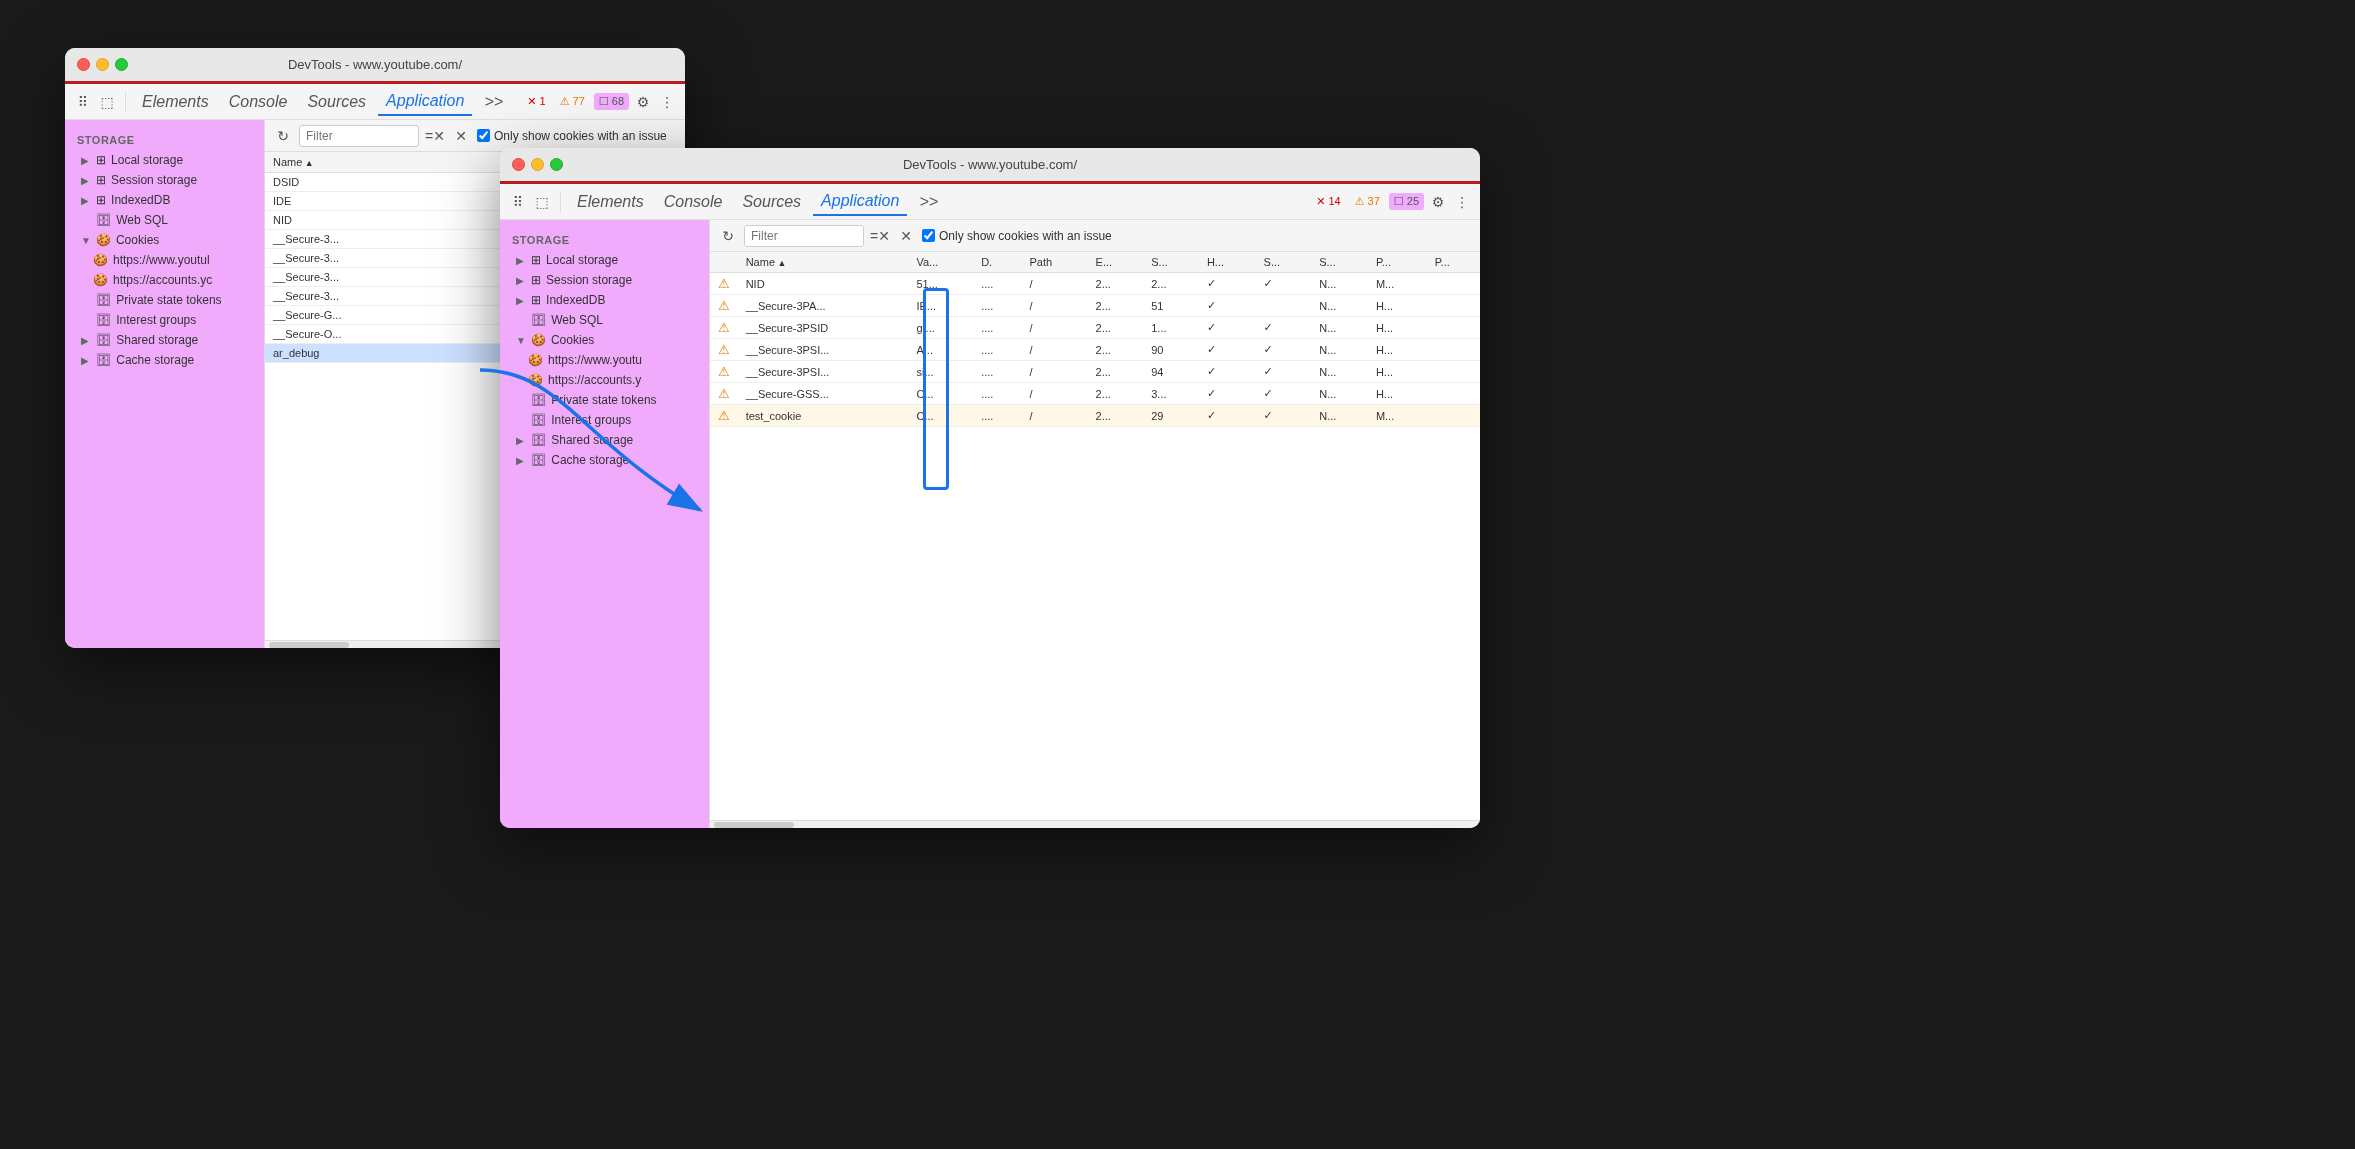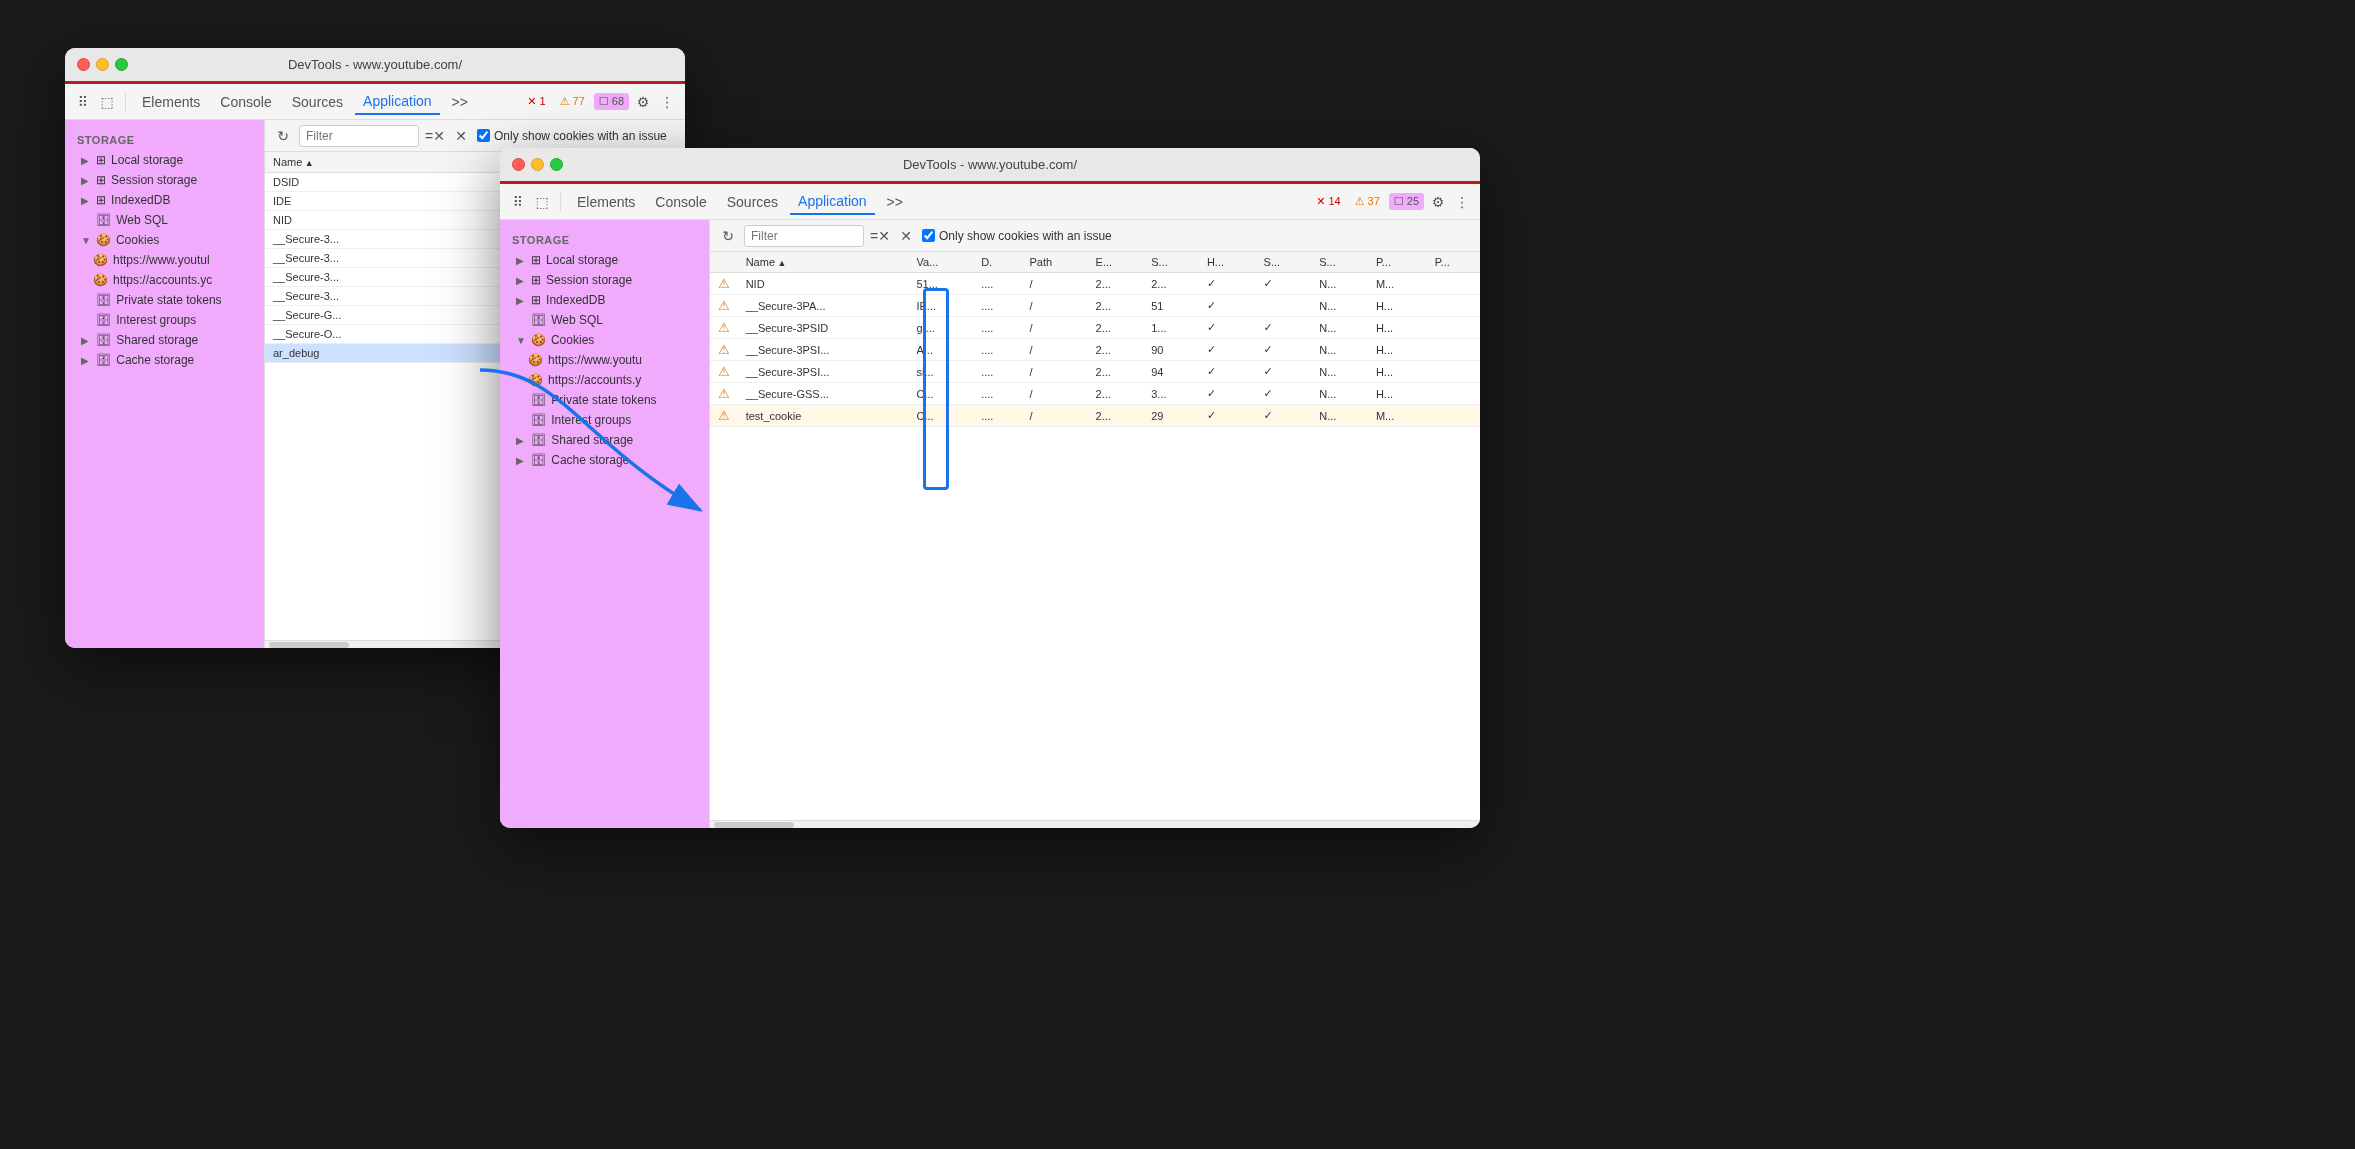--- a/index.html
+++ b/index.html
@@ -61,24 +61,25 @@
       height: 36px;
       display: flex;
       align-items: center;
       padding: 0 8px;
       gap: 4px;
       border-bottom: 1px solid #ddd;
     }
 
     .toolbar-tab {
       padding: 4px 8px;
-      font-size: 14px;
+      font-size: 16px;
       color: #555;
       cursor: pointer;
       border-radius: 4px;
+      font-style: italic;
     }
 
     .toolbar-tab.active {
       color: #1a73e8;
       border-bottom: 2px solid #1a73e8;
       border-radius: 0;
     }
 
     .toolbar-icon {
       width: 20px;

